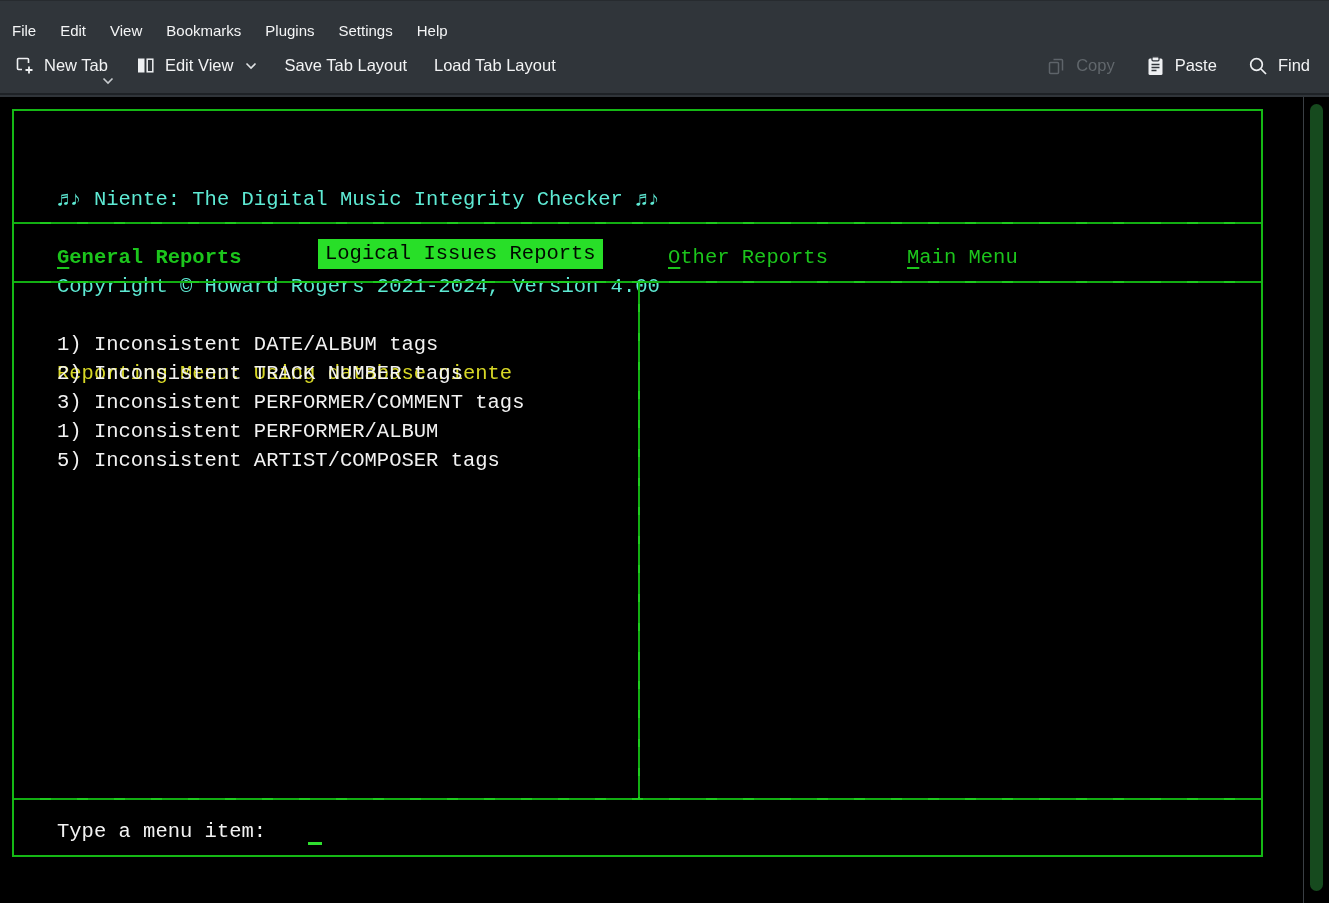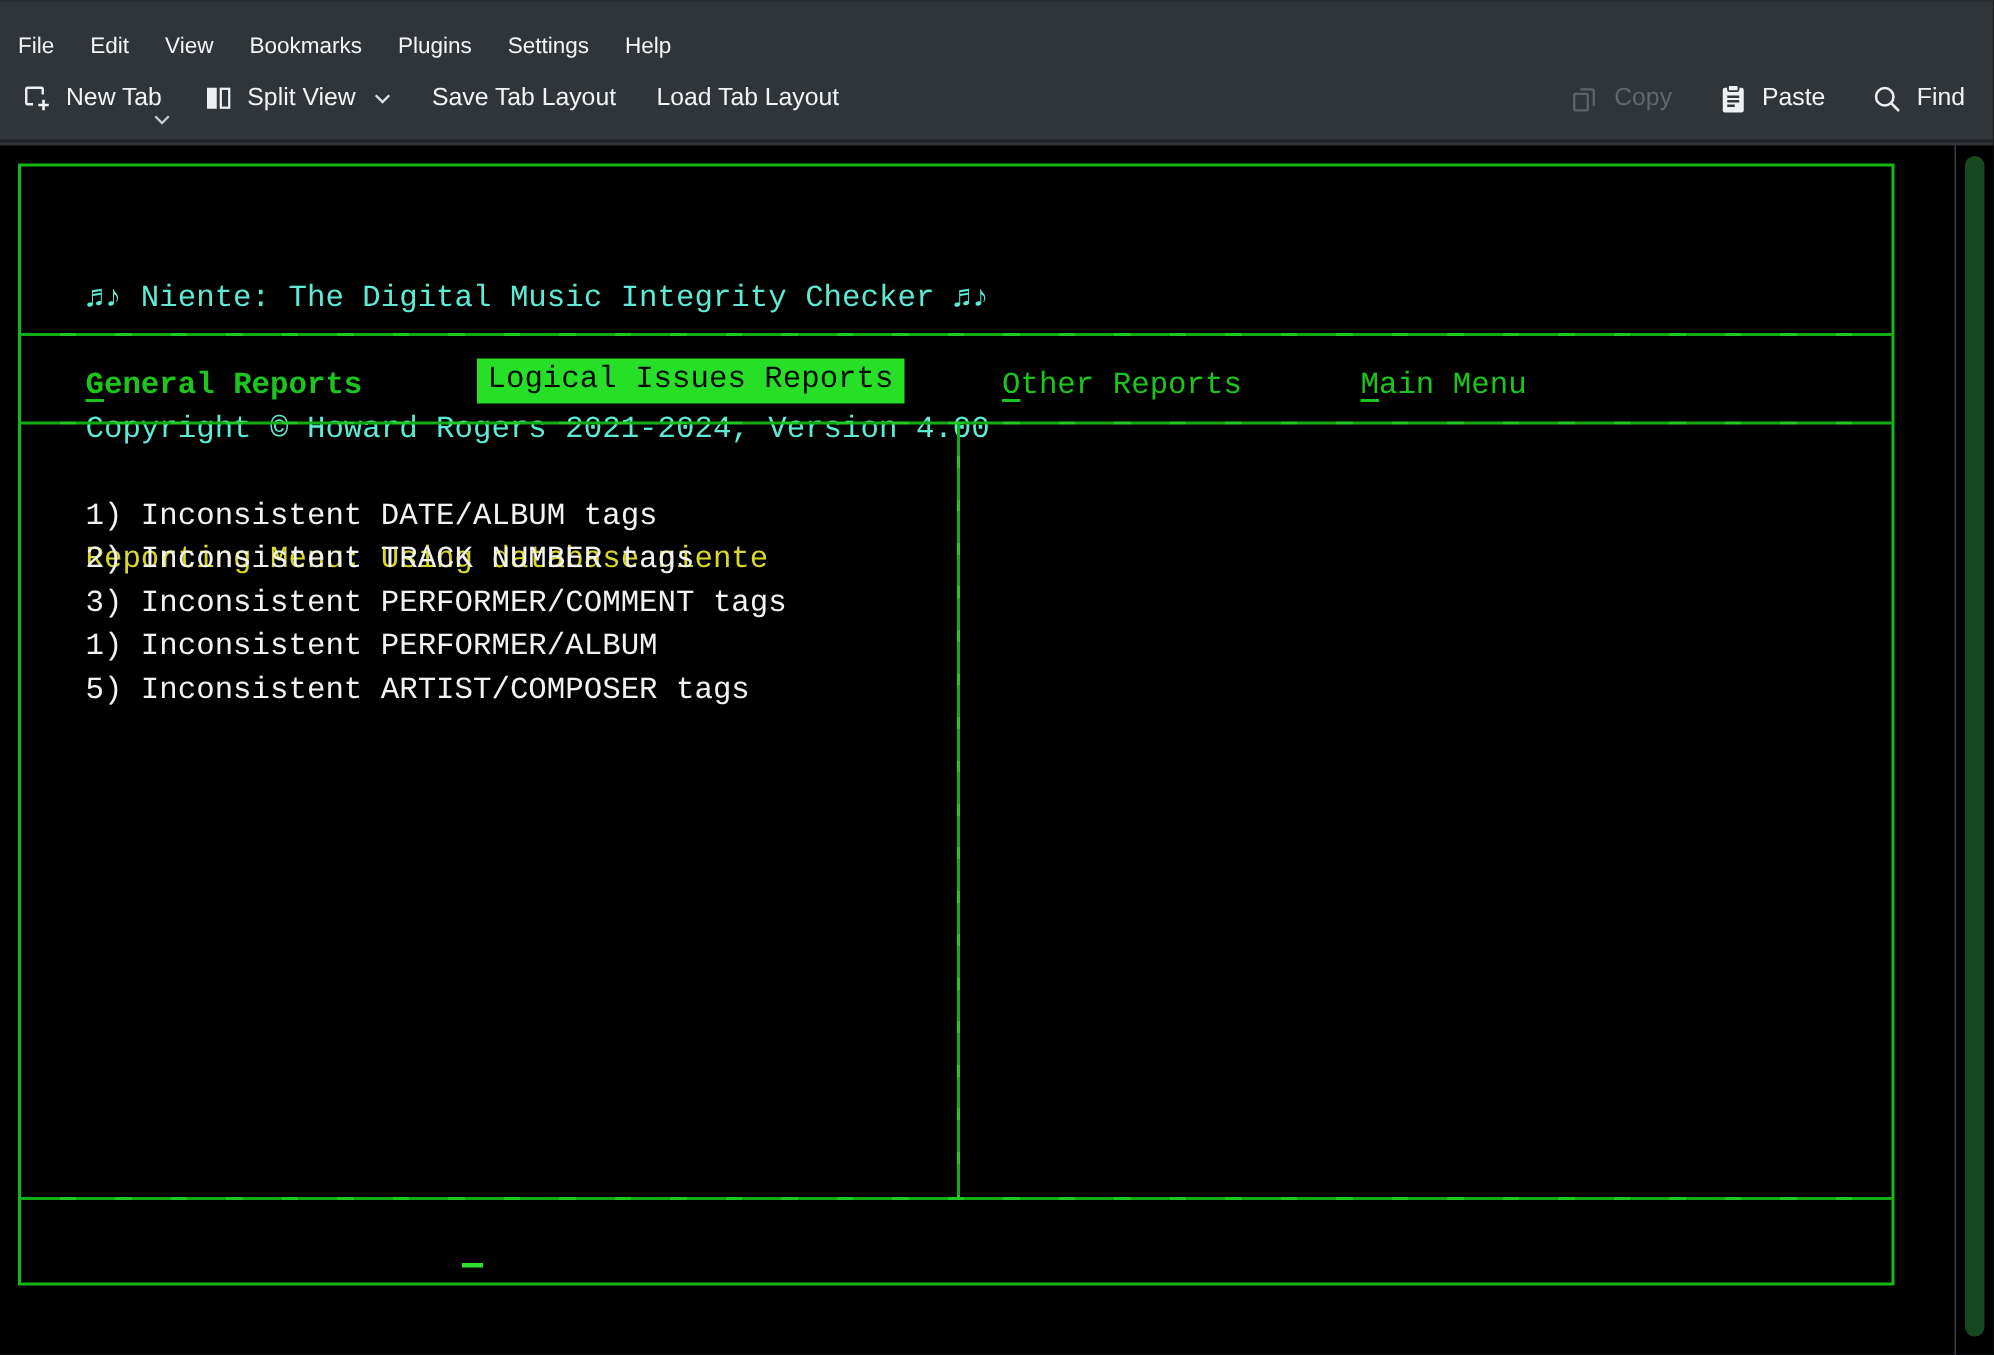--- a/index.html
+++ b/index.html
@@ -111,21 +111,21 @@
             <path d="M1.5 1.5L6 6l4.5-4.5"></path>
           </svg></span>
       </div>
       <div class="tbbtn">
         <span class="ticon">
           <svg width="21" height="21" viewBox="0 0 21 21">
             <rect x="3" y="3.5" width="6.5" height="14" fill="#eef0f2"></rect>
             <rect x="12.2" y="4.2" width="5.6" height="12.6" fill="none" stroke="#eef0f2" stroke-width="1.5"></rect>
           </svg>
         </span>
-        <span>Split View</span>
+        <span>Edit View</span>
         <span class="chev">
           <svg width="12" height="8" viewBox="0 0 12 8" fill="none" stroke="#dfe2e4" stroke-width="1.6">
             <path d="M1.5 1.5L6 6l4.5-4.5"></path>
           </svg>
         </span>
       </div>
       <div class="tbbtn">
         <span>Save Tab Layout</span>
       </div>
       <div class="tbbtn">
@@ -178,17 +178,18 @@
         <span class="tab active" style="left: 304px;"><u>L</u>ogical Issues Reports</span>
         <span class="tab" style="left: 654px; text-align: center;"><u>O</u>ther Reports</span>
         <span class="tab" style="left: 893px;"><u>M</u>ain Menu</span>
       </div>
     <div class="hsep s2"></div>
     <div class="vsep v1"></div>
 
     <div class="menu-list" id="menu-list"><div>1) Inconsistent DATE/ALBUM tags</div><div>2) Inconsistent TRACK NUMBER tags</div><div>3) Inconsistent PERFORMER/COMMENT tags</div><div>1) Inconsistent PERFORMER/ALBUM</div><div>5) Inconsistent ARTIST/COMPOSER tags</div></div>
 
     <div class="hsep s3"></div>
+    <div class="prompt">Type a menu item:</div>
     <div class="cursor"></div>
   </div>
   <div class="scroll-sep"></div>
   <div class="scroll-thumb"></div>
 </div>
 
 </body></html>

